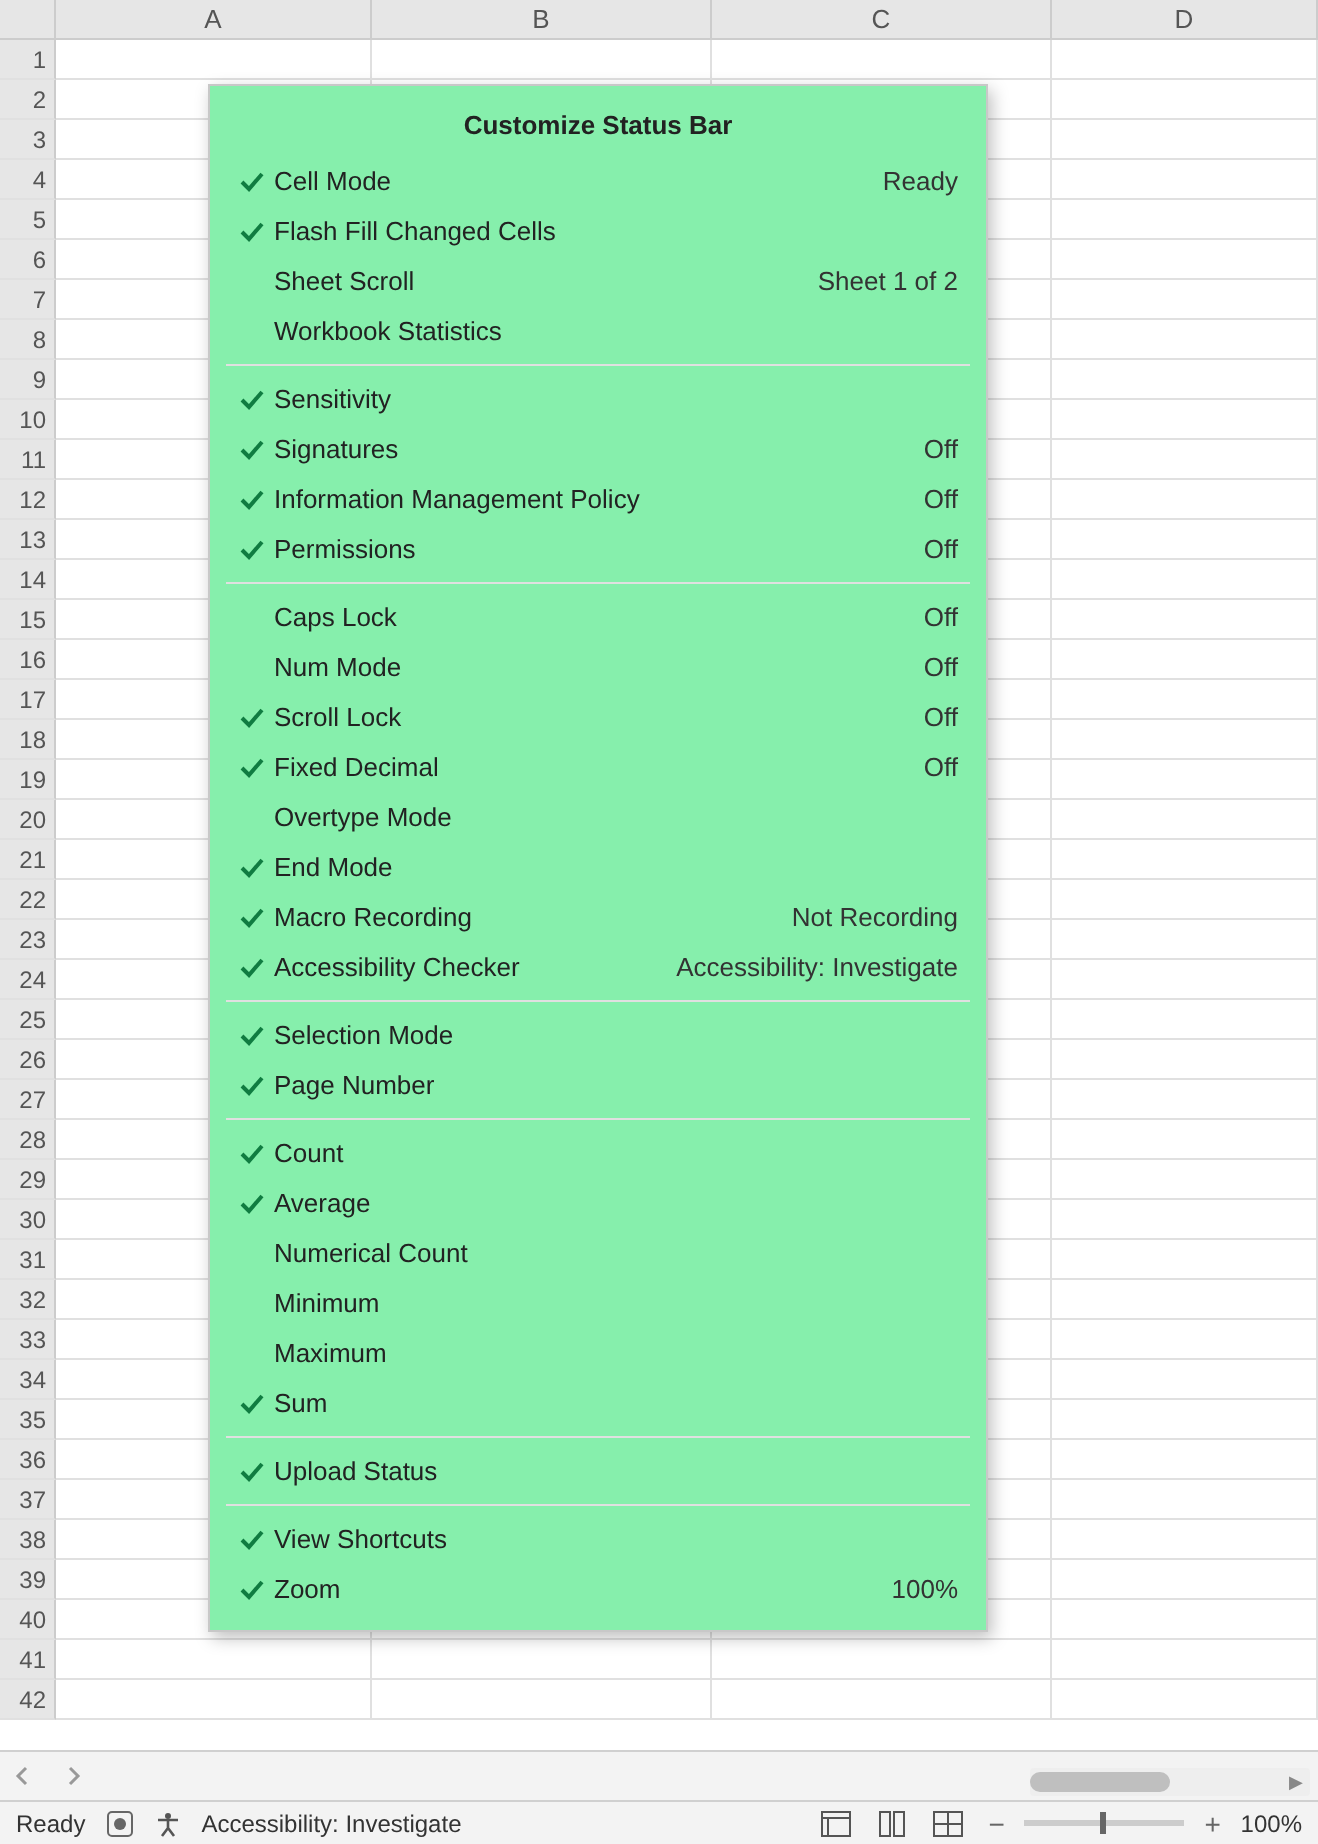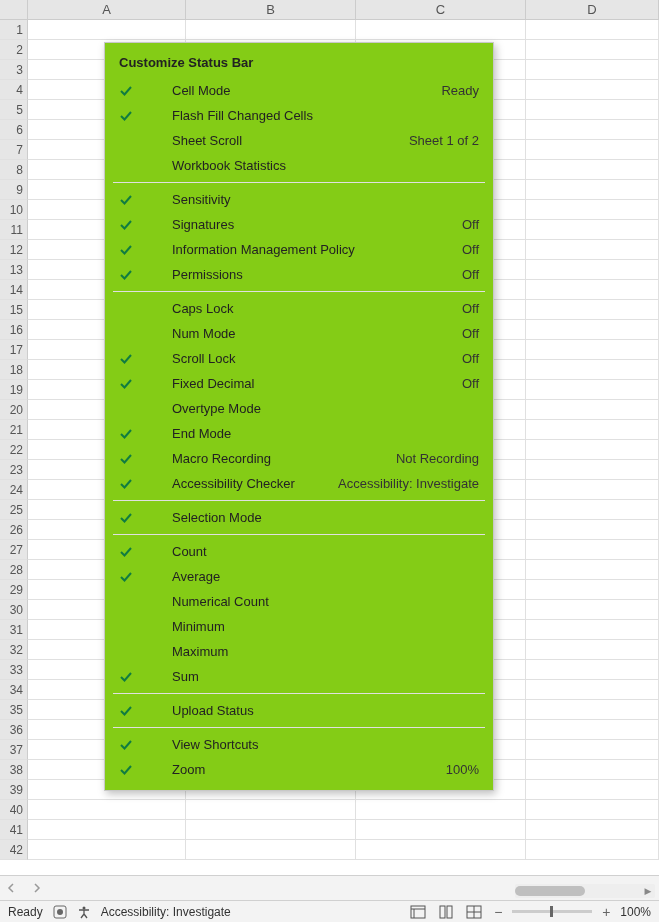--- a/index.html
+++ b/index.html
@@ -138,38 +138,38 @@
   .zoom-slider-track .knob {
     position:absolute; left: 38px; top:-4px; width:3px; height:11px; background:#666;
   }
   .minus,.plus { font-size: 14px; color:#666; width:12px; text-align:center;}
   
   .menu {
     position: absolute;
     top: 42px;
     left: 104px;
     width: 390px;
-    background: #84cc16;
+    background: #86efac;
     border: 1px solid #c8c8c8;
     box-shadow: 2px 3px 8px rgba(0,0,0,0.25);
     padding: 6px 0 8px 0;
     z-index: 10;
+    text-align: center;
   }
   .menu-title {
     font-weight: 600;
     font-size: 13px;
     padding: 6px 14px 8px 14px;
     color: #222;
   }
   .menu-item {
     display: flex;
     align-items: center;
     padding: 5px 14px 5px 10px;
     font-size: 13px;
-    gap: 35px;
   }
   .menu-item .chk {
     width: 22px;
     display: flex;
     align-items: center;
     justify-content: center;
   }
   .menu-item .chk svg { width:14px; height:14px; }
   .menu-item .lbl { flex: 0 0 auto; }
   .menu-item .val { margin-left: auto; color:#333; }
@@ -610,20 +610,28 @@
         <span class="val">Accessibility: Investigate</span>
       </div>
       <div class="menu-sep"></div>
       <div class="menu-item">
         <span class="chk">
           <svg viewBox="0 0 14 14">
             <path d="M2 7 L5.5 10.5 L12 3" fill="none" stroke="#107c41" stroke-width="2"></path>
           </svg>
         </span>
         <span class="lbl">Selection Mode</span>
+      </div>
+      <div class="menu-item">
+        <span class="chk">
+          <svg viewBox="0 0 14 14">
+            <path d="M2 7 L5.5 10.5 L12 3" fill="none" stroke="#107c41" stroke-width="2"></path>
+          </svg>
+        </span>
+        <span class="lbl">Page Number</span>
       </div>
       <div class="menu-sep"></div>
       <div class="menu-item">
         <span class="chk">
           <svg viewBox="0 0 14 14">
             <path d="M2 7 L5.5 10.5 L12 3" fill="none" stroke="#107c41" stroke-width="2"></path>
           </svg>
         </span>
         <span class="lbl">Count</span>
       </div>

